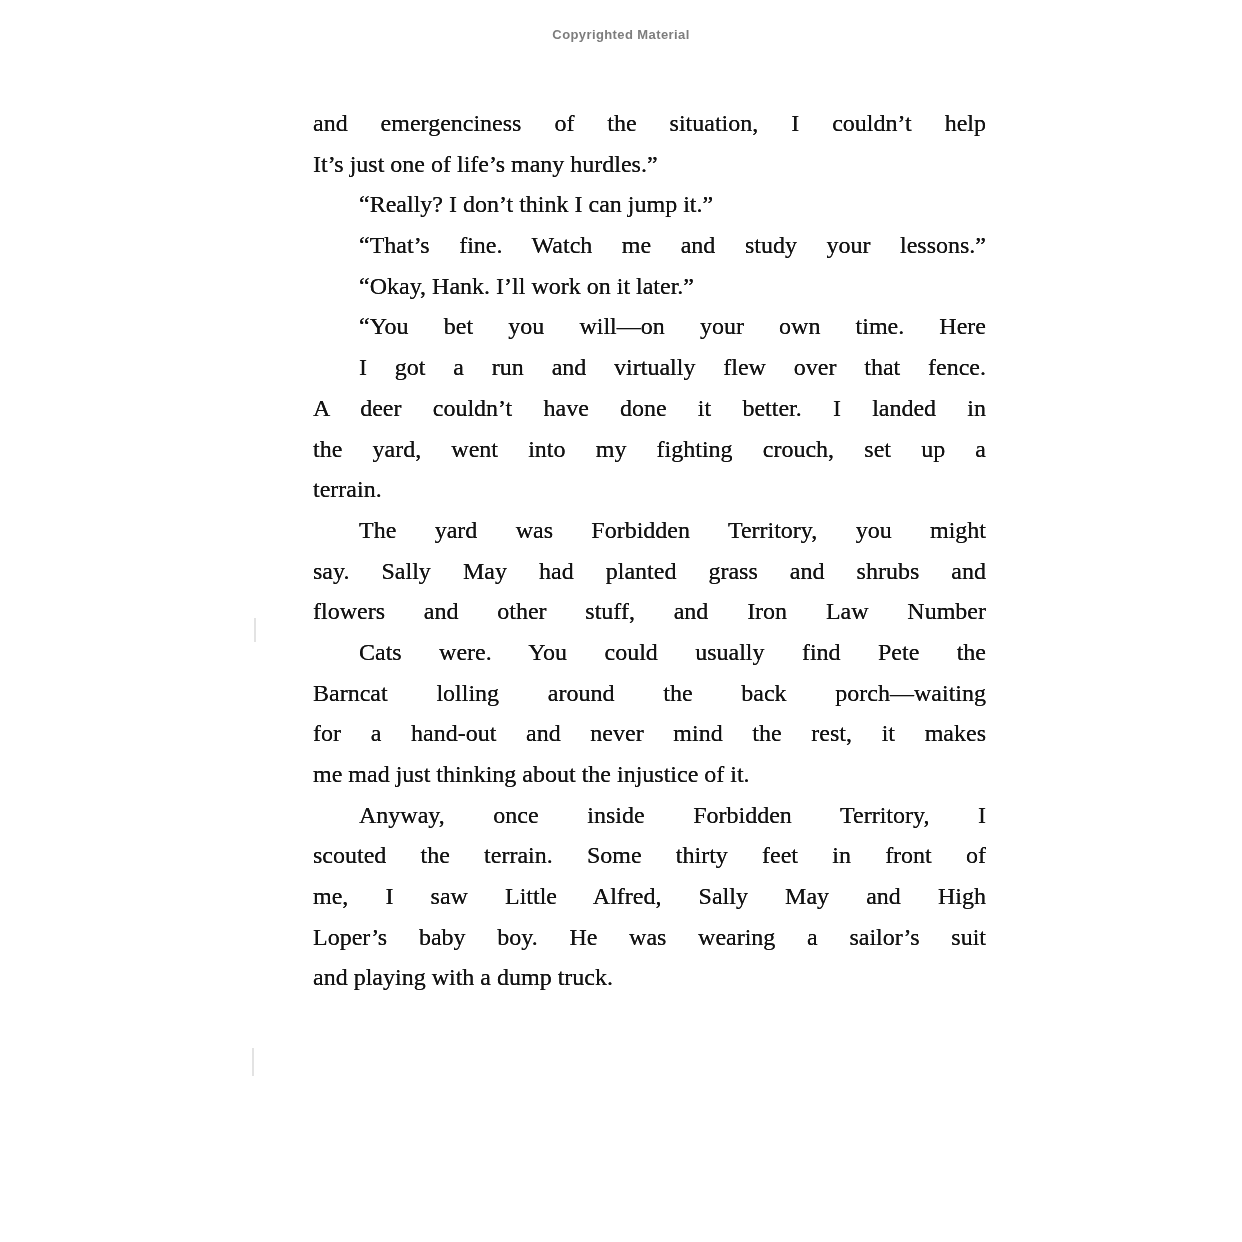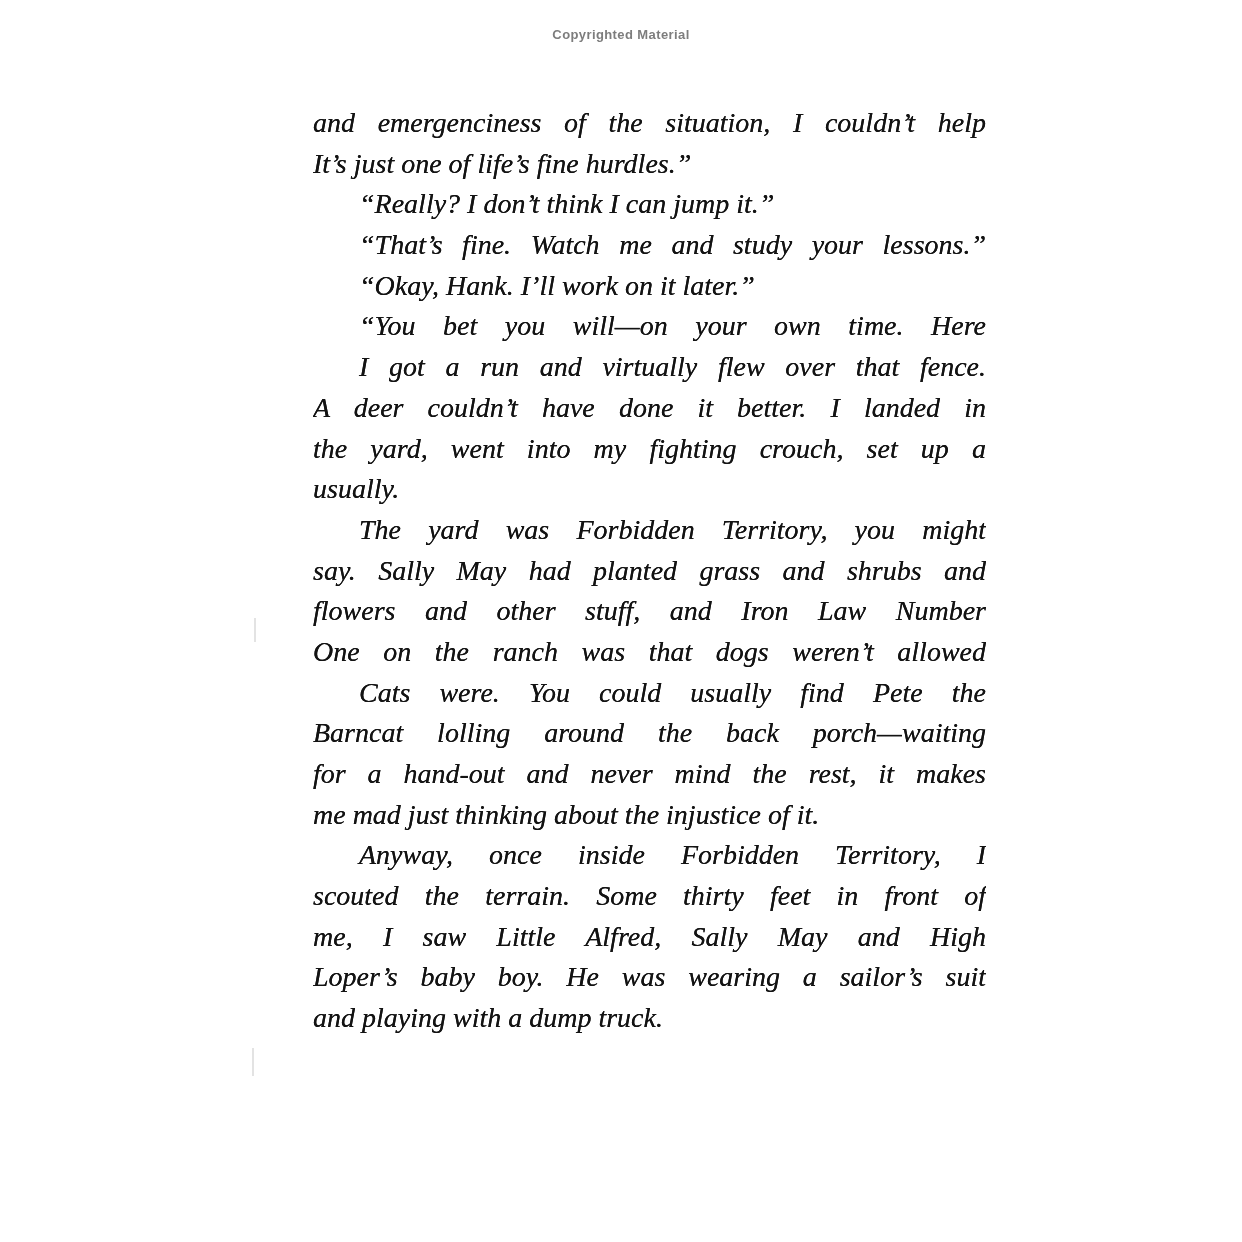--- a/index.html
+++ b/index.html
@@ -32,25 +32,24 @@
     left: 313px;
     top: 103px;
     width: 673px;
     color: #131313;
   }
   .line {
     box-sizing: border-box;
     width: 673px;
     height: 40.7px;
     line-height: 40.7px;
-    font-size: 28px;
+    font-size: 24px;
     white-space: normal;
     overflow: hidden;
     text-shadow: 0 0 0.45px #131313;
-    font-style: italic;
   }
   .line.indent {
     padding-left: 46px;
   }
   .line.justify {
     text-align: justify;
     text-align-last: justify;
   }
   .scan-artifact {
     position: absolute;
@@ -62,33 +61,32 @@
   #artifact-2 { left: 252px; top: 1048px; height: 28px; }
 </style>
 </head>
 <body>
 
 <div id="page">
   <div id="copyright-notice">Copyrighted Material</div>
 
   <div id="text-block">
       <div class="line justify">and emergenciness of the situation, I couldn’t help</div>
-      <div class="line">It’s just one of life’s fine hurdles.”</div>
+      <div class="line">It’s just one of life’s many hurdles.”</div>
       <div class="line indent">“Really? I don’t think I can jump it.”</div>
       <div class="line indent justify">“That’s fine. Watch me and study your lessons.”</div>
       <div class="line indent">“Okay, Hank. I’ll work on it later.”</div>
       <div class="line indent justify">“You bet you will—on your own time. Here</div>
       <div class="line indent justify">I got a run and virtually flew over that fence.</div>
       <div class="line justify">A deer couldn’t have done it better. I landed in</div>
       <div class="line justify">the yard, went into my fighting crouch, set up a</div>
-      <div class="line">usually.</div>
+      <div class="line">terrain.</div>
       <div class="line indent justify">The yard was Forbidden Territory, you might</div>
       <div class="line justify">say. Sally May had planted grass and shrubs and</div>
       <div class="line justify">flowers and other stuff, and Iron Law Number</div>
-      <div class="line justify">One on the ranch was that dogs weren’t allowed</div>
       <div class="line indent justify">Cats were. You could usually find Pete the</div>
       <div class="line justify">Barncat lolling around the back porch—waiting</div>
       <div class="line justify">for a hand-out and never mind the rest, it makes</div>
       <div class="line">me mad just thinking about the injustice of it.</div>
       <div class="line indent justify">Anyway, once inside Forbidden Territory, I</div>
       <div class="line justify">scouted the terrain. Some thirty feet in front of</div>
       <div class="line justify">me, I saw Little Alfred, Sally May and High</div>
       <div class="line justify">Loper’s baby boy. He was wearing a sailor’s suit</div>
       <div class="line">and playing with a dump truck.</div>
     </div>

